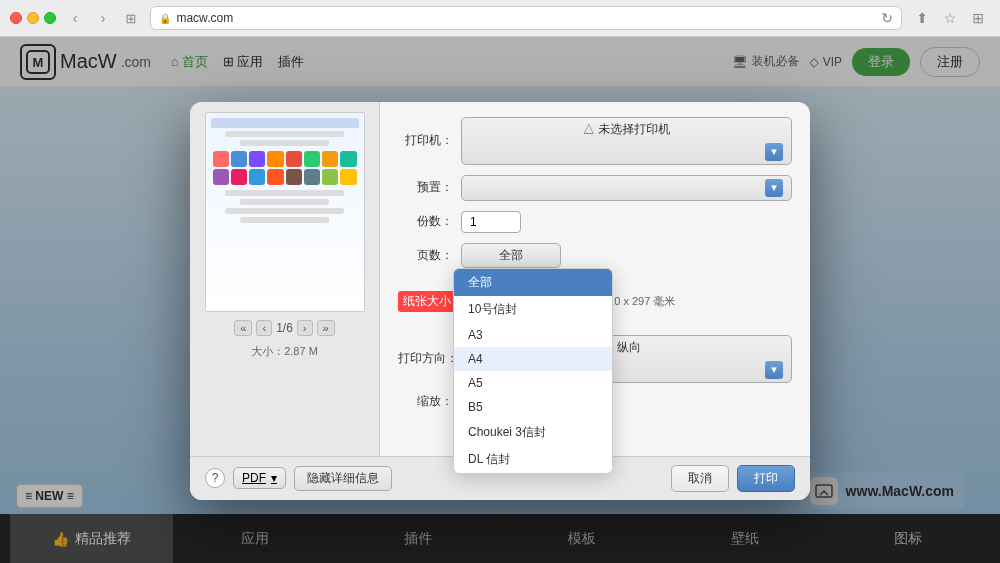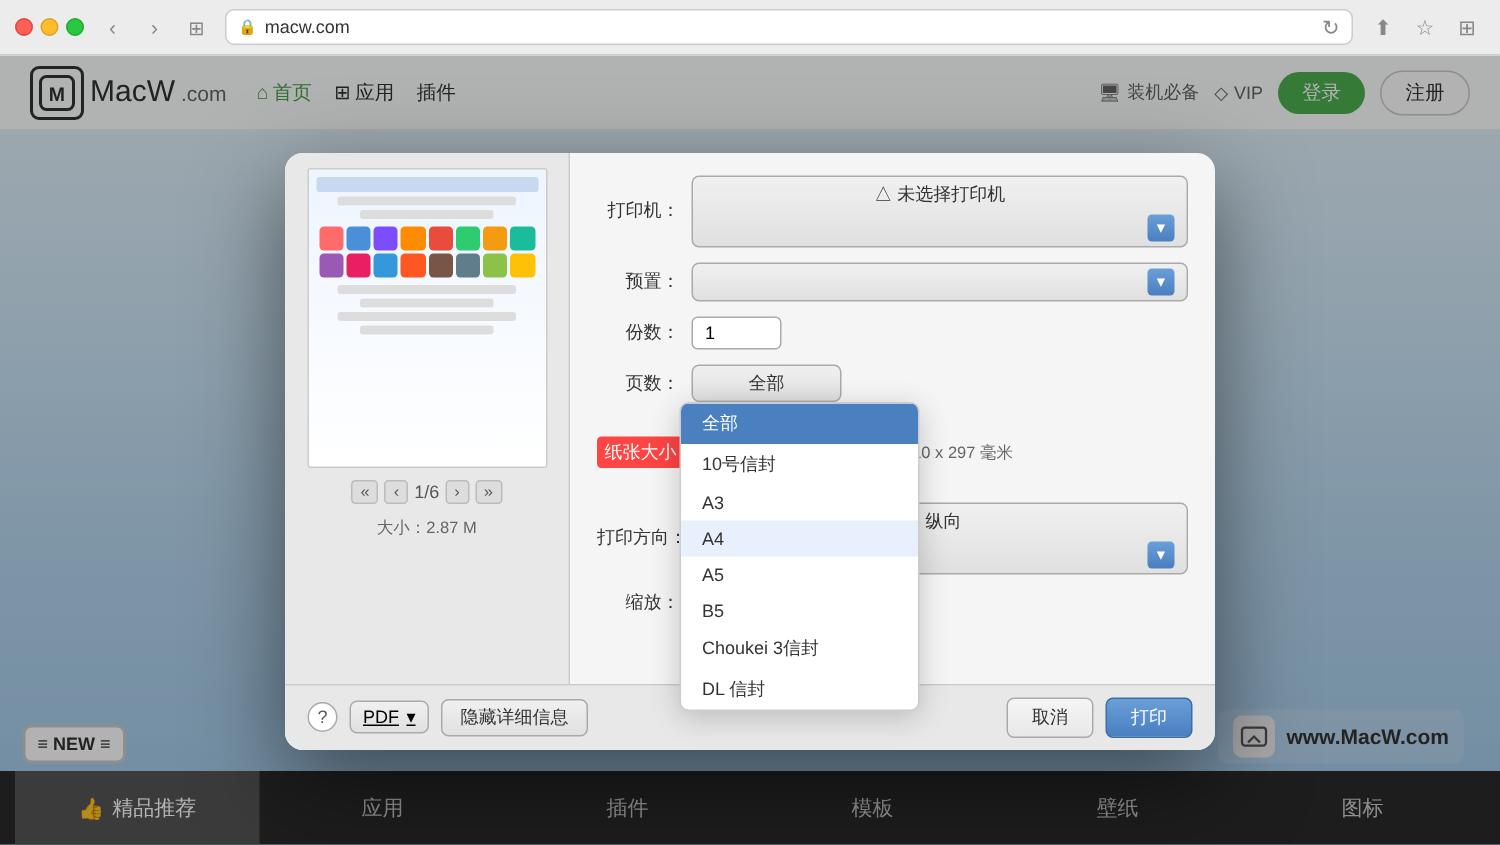--- a/index.html
+++ b/index.html
@@ -262,21 +262,21 @@
       color: #333;
       display: flex;
       align-items: center;
       gap: 3px;
     }
 
     
     .watermark {
       position: absolute;
       bottom: 55px;
-      right: 24px;
+      right: 36px;
       z-index: 6;
       display: flex;
       align-items: center;
       gap: 8px;
       background: rgba(255,255,255,0.15);
       border-radius: 6px;
       padding: 4px 10px;
     }
     .watermark-icon {
       width: 28px; height: 28px;

